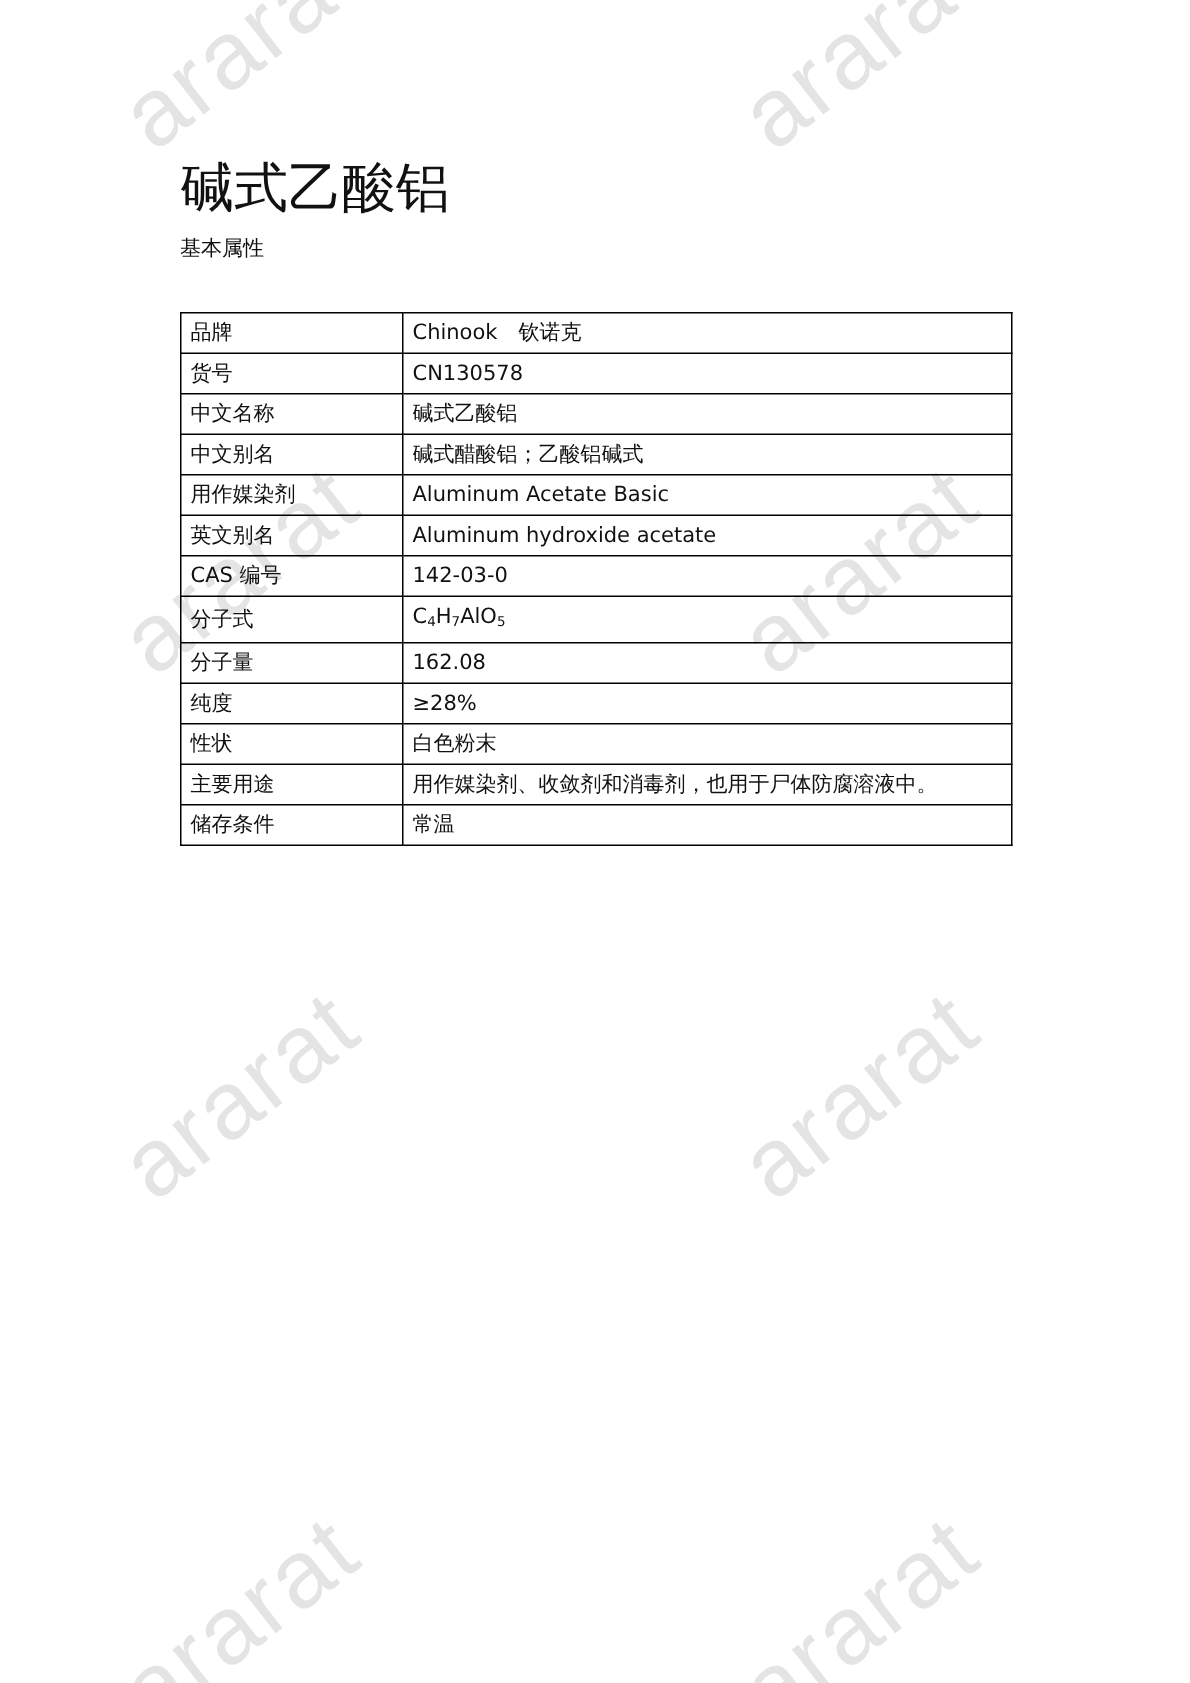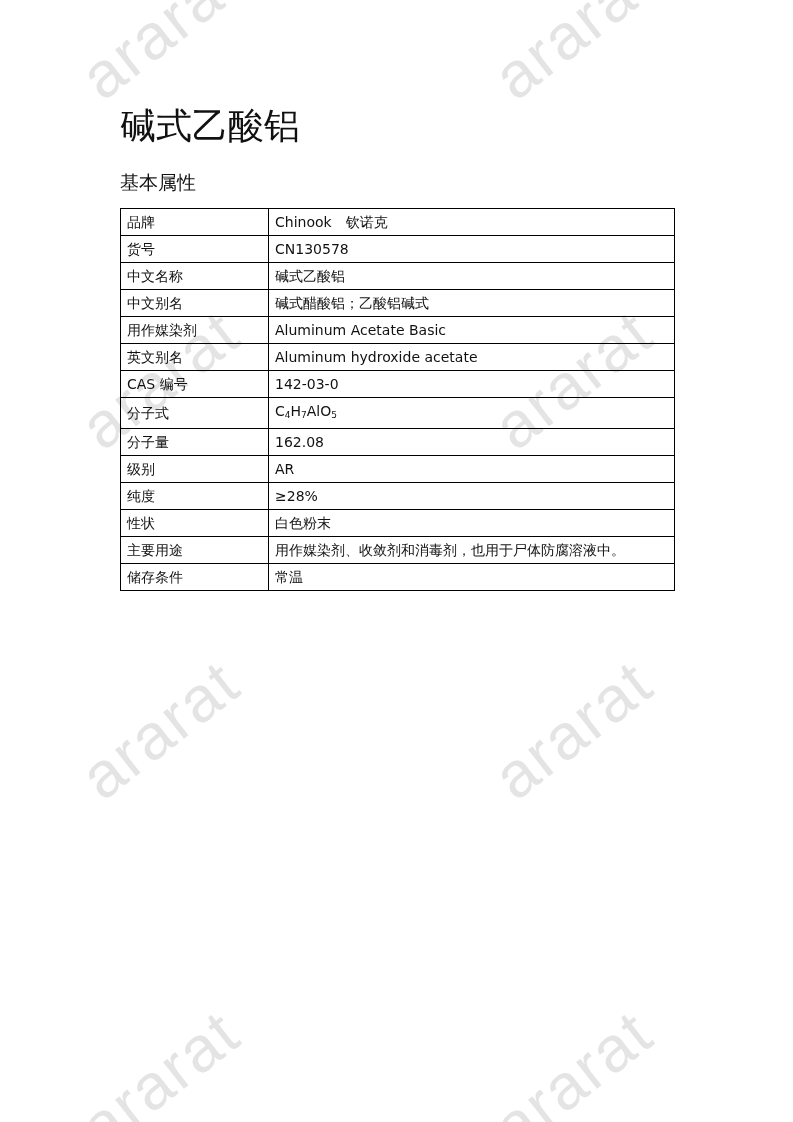--- a/index.html
+++ b/index.html
@@ -10,21 +10,21 @@
     .watermark {
       position: absolute; font-family: "Liberation Sans", sans-serif;
       font-size: 64px; color: #e4e4e4; transform: rotate(-38deg);
       transform-origin: left bottom; letter-spacing: 2px; user-select: none; z-index: 0;
     }
     .title {
       position: absolute; left: 120px; top: 104px; margin: 0;
       font-size: 36px; font-weight: normal; line-height: 44px; color: #111; z-index: 1;
     }
     .subtitle {
-      position: absolute; left: 120px; top: 172px; font-size: 19px; line-height: 20px; z-index: 1;
+      position: absolute; left: 120px; top: 156px; font-size: 14px; line-height: 20px; z-index: 1;
     }
     table.props {
       position: absolute; left: 120px; top: 208px; width: 555px;
       border-collapse: collapse; z-index: 1; background: transparent;
     }
     table.props td {
       border: 1px solid #000; height: 26px; padding: 0 6px; font-size: 14px; line-height: 26px;
       vertical-align: middle; white-space: nowrap;
     }
     table.props td.k { width: 135px; }
@@ -77,24 +77,20 @@
       </tr>
     <tr>
         <td class="k">分子式</td>
         <td><span>C</span><sub>4</sub><span>H</span><sub>7</sub><span>AlO</span><sub>5</sub></td>
       </tr>
     <tr>
         <td class="k">分子量</td>
         <td>162.08</td>
       </tr>
     <tr>
-        <td class="k">级别</td>
-        <td>AR</td>
-      </tr>
-    <tr>
         <td class="k">纯度</td>
         <td>≥28%</td>
       </tr>
     <tr>
         <td class="k">性状</td>
         <td>白色粉末</td>
       </tr>
     <tr>
         <td class="k">主要用途</td>
         <td>用作媒染剂、收敛剂和消毒剂，也用于尸体防腐溶液中。</td>

